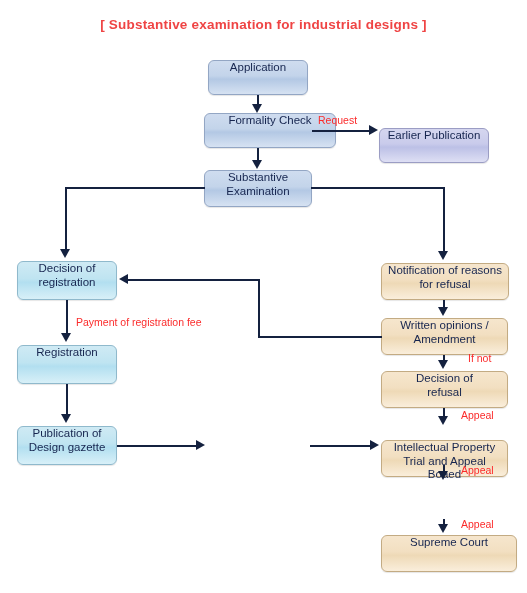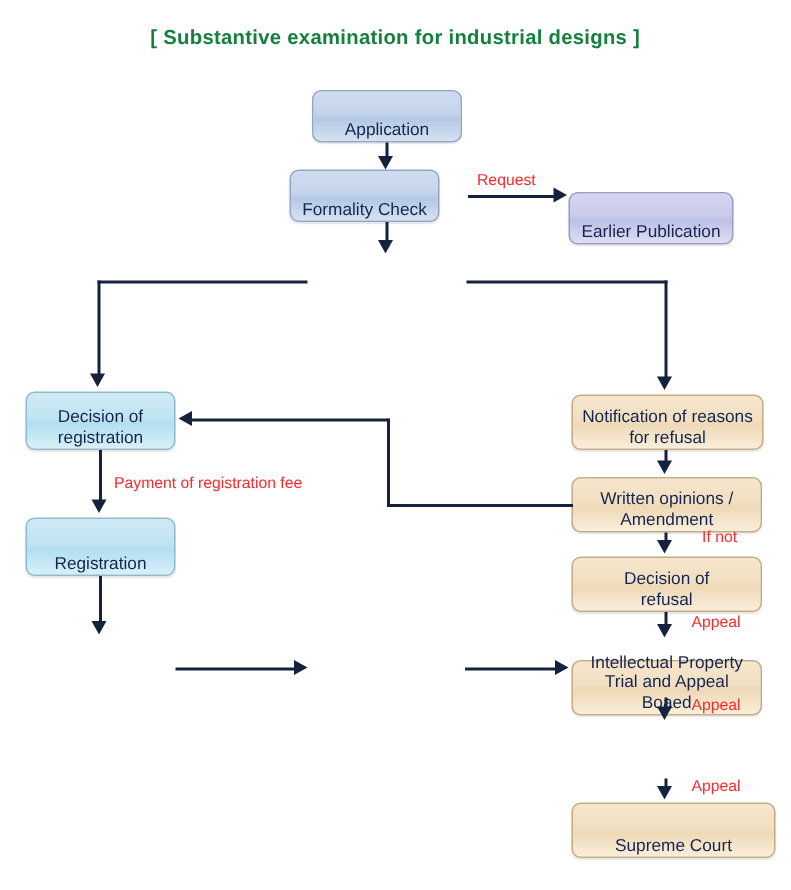--- a/index.html
+++ b/index.html
@@ -16,30 +16,30 @@
     overflow: hidden;
   }
   #title {
     position: absolute;
     left: 0;
     top: 17px;
     width: 527px;
     text-align: center;
     font-size: 13.5px;
     font-weight: bold;
-    color: #15803d;
+    color: #ef4444;
     letter-spacing: 0.2px;
   }
   .node {
     position: absolute;
     box-sizing: border-box;
     border: 1px solid #9aa7bd;
     border-radius: 6px;
     display: flex;
-    align-items: flex-end;
+    align-items: flex-start;
     justify-content: center;
     text-align: center;
     font-size: 11.5px;
     line-height: 13.5px;
     color: #16254f;
     padding: 0 3px;
     box-shadow: 0 1px 1px rgba(0,0,0,0.10);
   }
   .node .lbl { display: block; width: 100%; }
   
@@ -101,37 +101,43 @@
 <body>
 
 <div id="canvas">
 
   <div id="title">[ Substantive examination for industrial designs ]</div>
 
   <div class="node n-blue" style="left:208px; top:60px; width:100px; height:35px;">
     <span class="lbl">Application</span>
   </div>
 
-  <div class="node n-blue" style="left:193px; top:113px; width:100px; height:35px;">
+  <div class="node n-blue" style="left:204px; top:113px; width:132px; height:35px;">
     <span class="lbl">Formality Check</span>
   </div>
 
   <div class="node n-purple" style="left:379px; top:113px; width:110px; height:35px;">
     <span class="lbl">Earlier Publication</span>
   </div>
 
+  <div class="node n-blue" style="left:204px; top:170px; width:108px; height:37px;">
+    <span class="lbl">Substantive<br>Examination</span>
+  </div>
 
   <div class="node n-cyan" style="left:17px; top:261px; width:100px; height:39px;">
     <span class="lbl">Decision of<br>registration</span>
   </div>
 
   <div class="node n-cyan" style="left:17px; top:345px; width:100px; height:39px;">
     <span class="lbl">Registration</span>
   </div>
 
+  <div class="node n-cyan" style="left:17px; top:426px; width:100px; height:39px;">
+    <span class="lbl">Publication of<br>Design gazette</span>
+  </div>
 
 
   <div class="node n-tan" style="left:381px; top:263px; width:128px; height:37px;">
     <span class="lbl">Notification of reasons<br>for refusal</span>
   </div>
 
   <div class="node n-tan" style="left:381px; top:318px; width:127px; height:37px;">
     <span class="lbl">Written opinions /<br>Amendment</span>
   </div>
 

